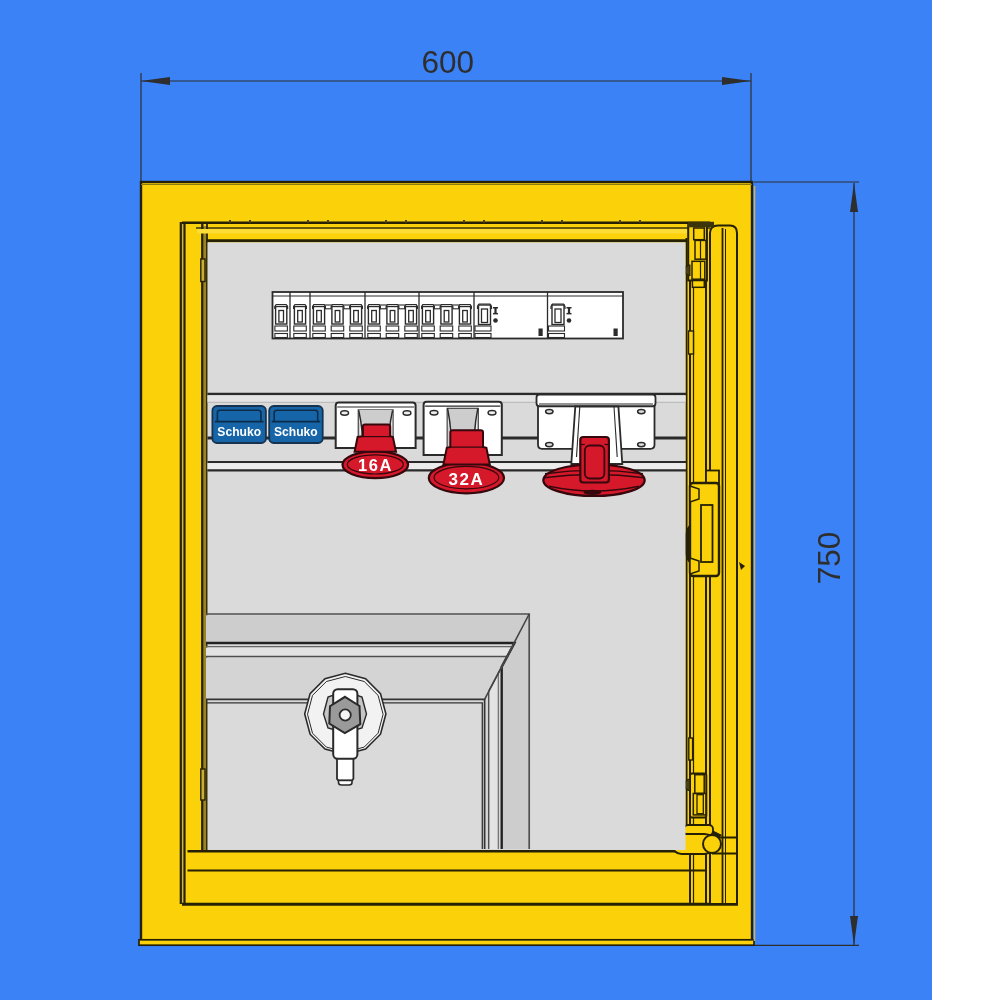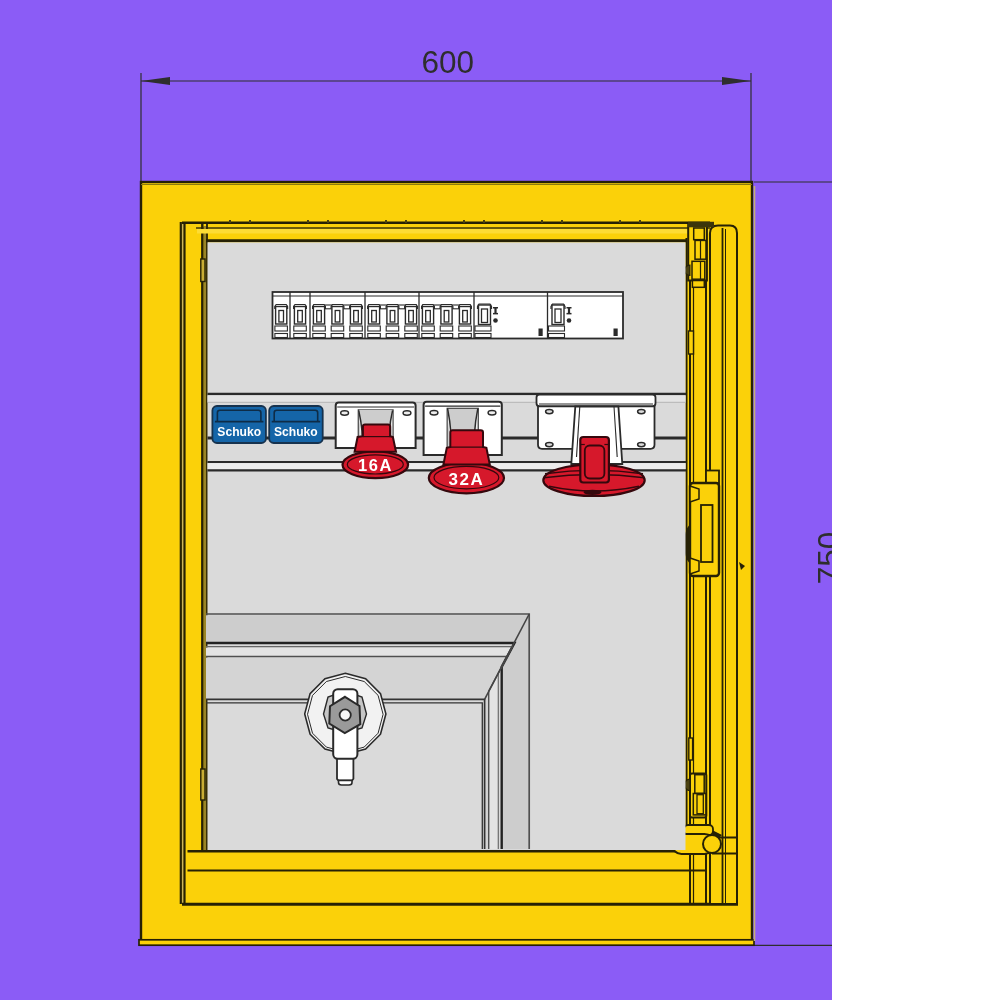--- a/index.html
+++ b/index.html
@@ -1,16 +1,16 @@
 <!DOCTYPE html>
 <html><head>
 <meta charset="utf-8">
 <style>
   html,body{margin:0;padding:0;background:#fff;}
-  #stage{position:relative;width:832px;height:1000px;background:#8b5cf6;overflow:hidden;
+  #stage{position:relative;width:932px;height:1000px;background:#3b82f6;overflow:hidden;
          font-family:"Liberation Sans", sans-serif;}
   svg{position:absolute;top:0;left:0;}
   text{font-family:"Liberation Sans", sans-serif;}
 </style>
 </head>
 <body>
 <div id="stage">
 <svg width="1000" height="1000" viewBox="0 0 1000 1000">
 
   <g id="dims" stroke="#2e2e2e" stroke-width="1.2" fill="none">

